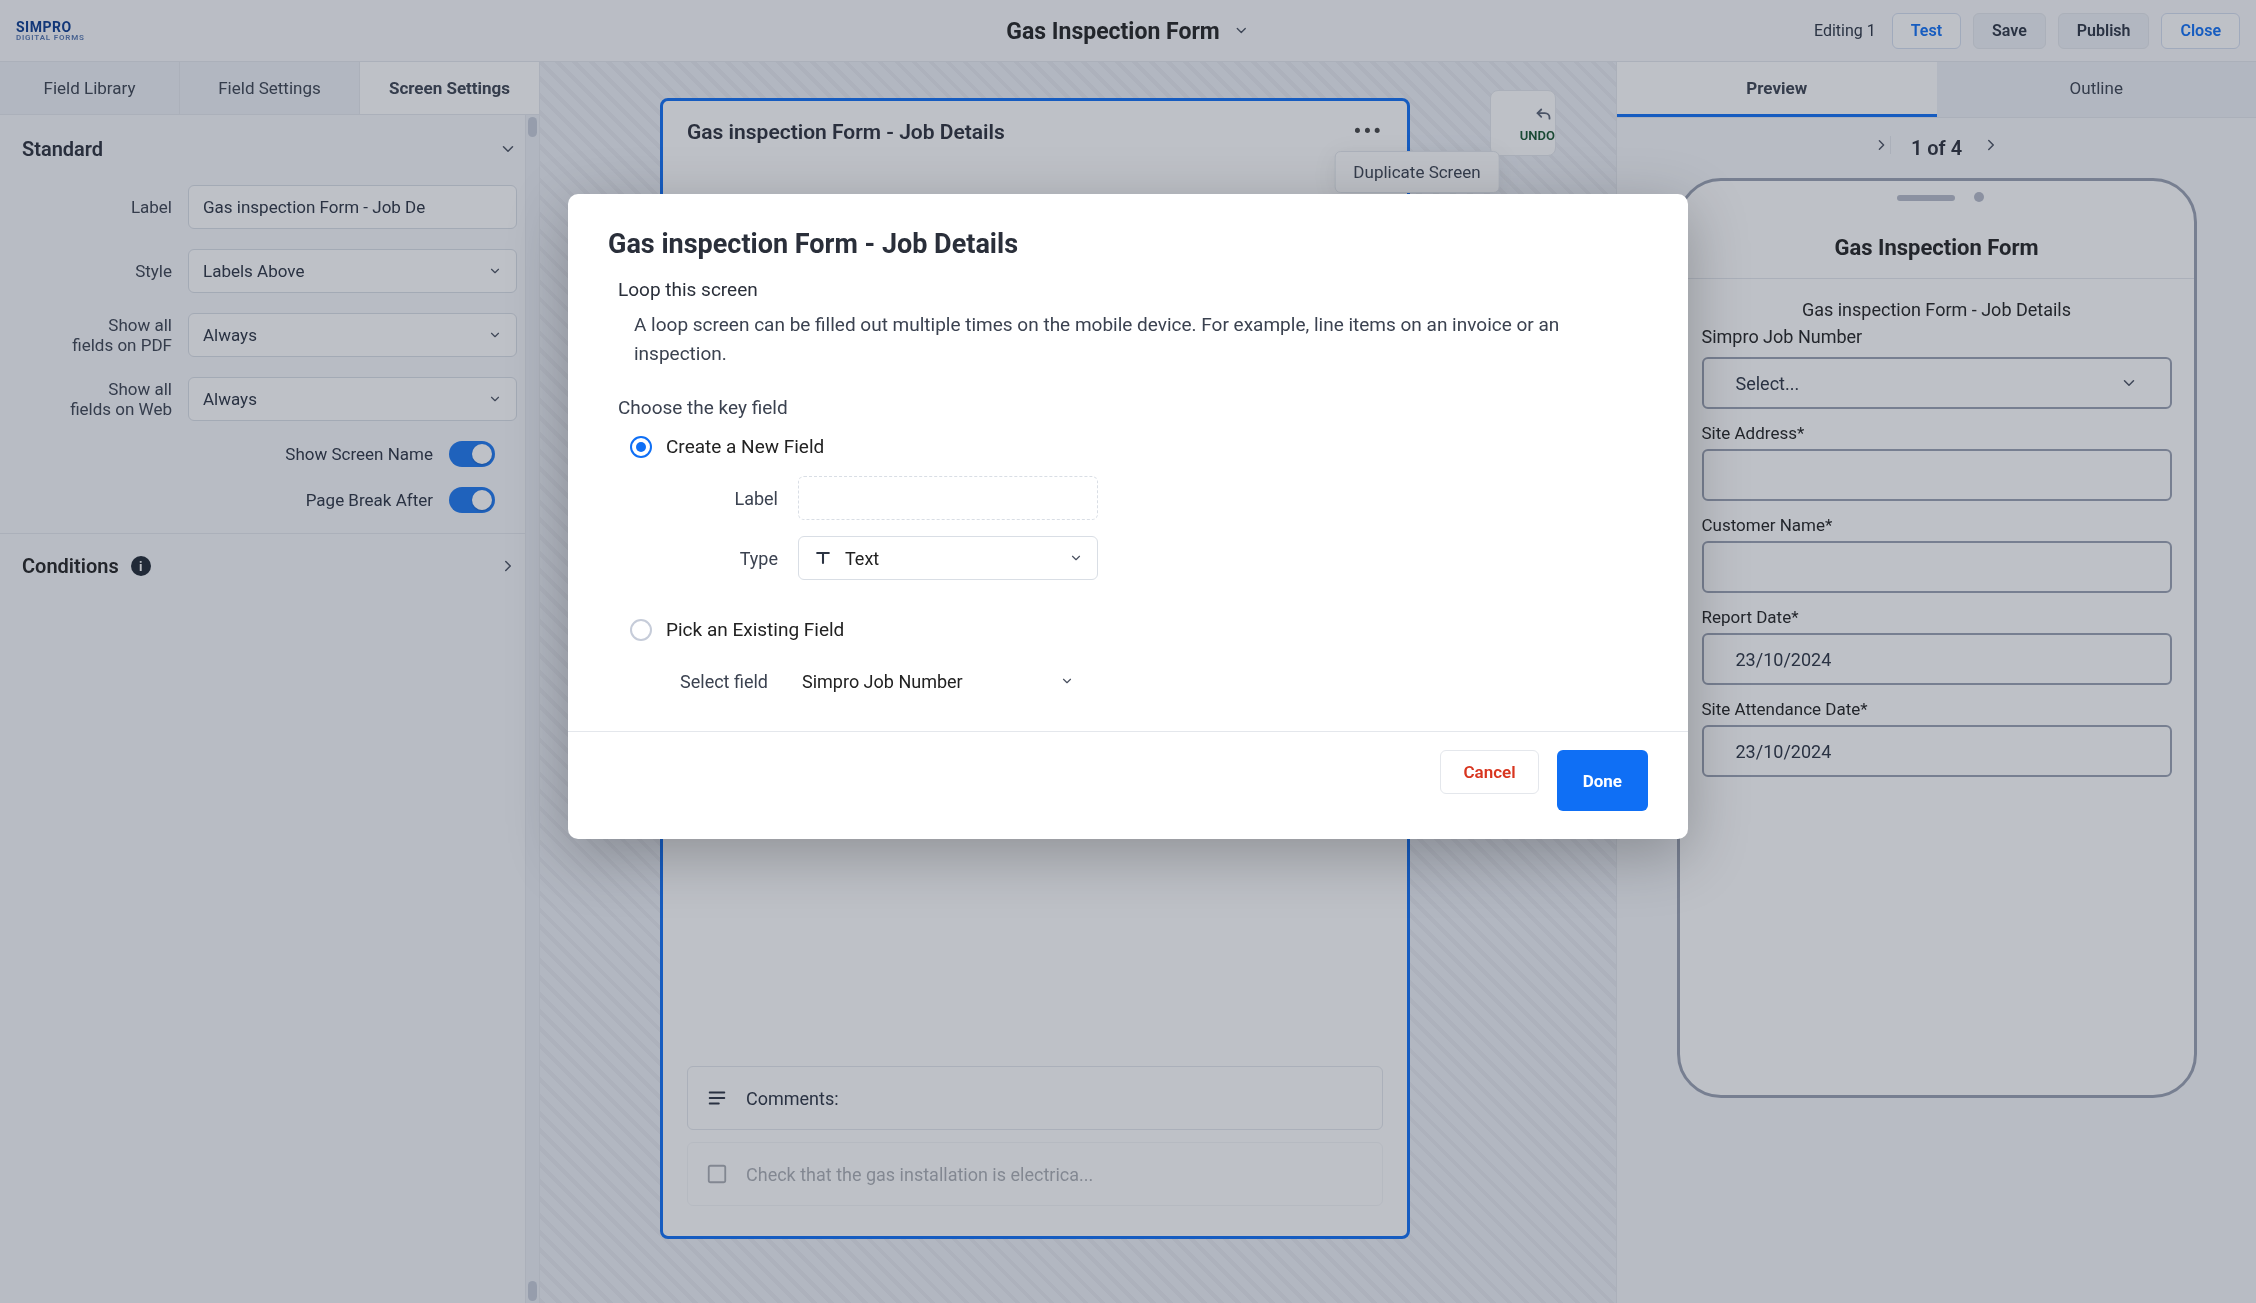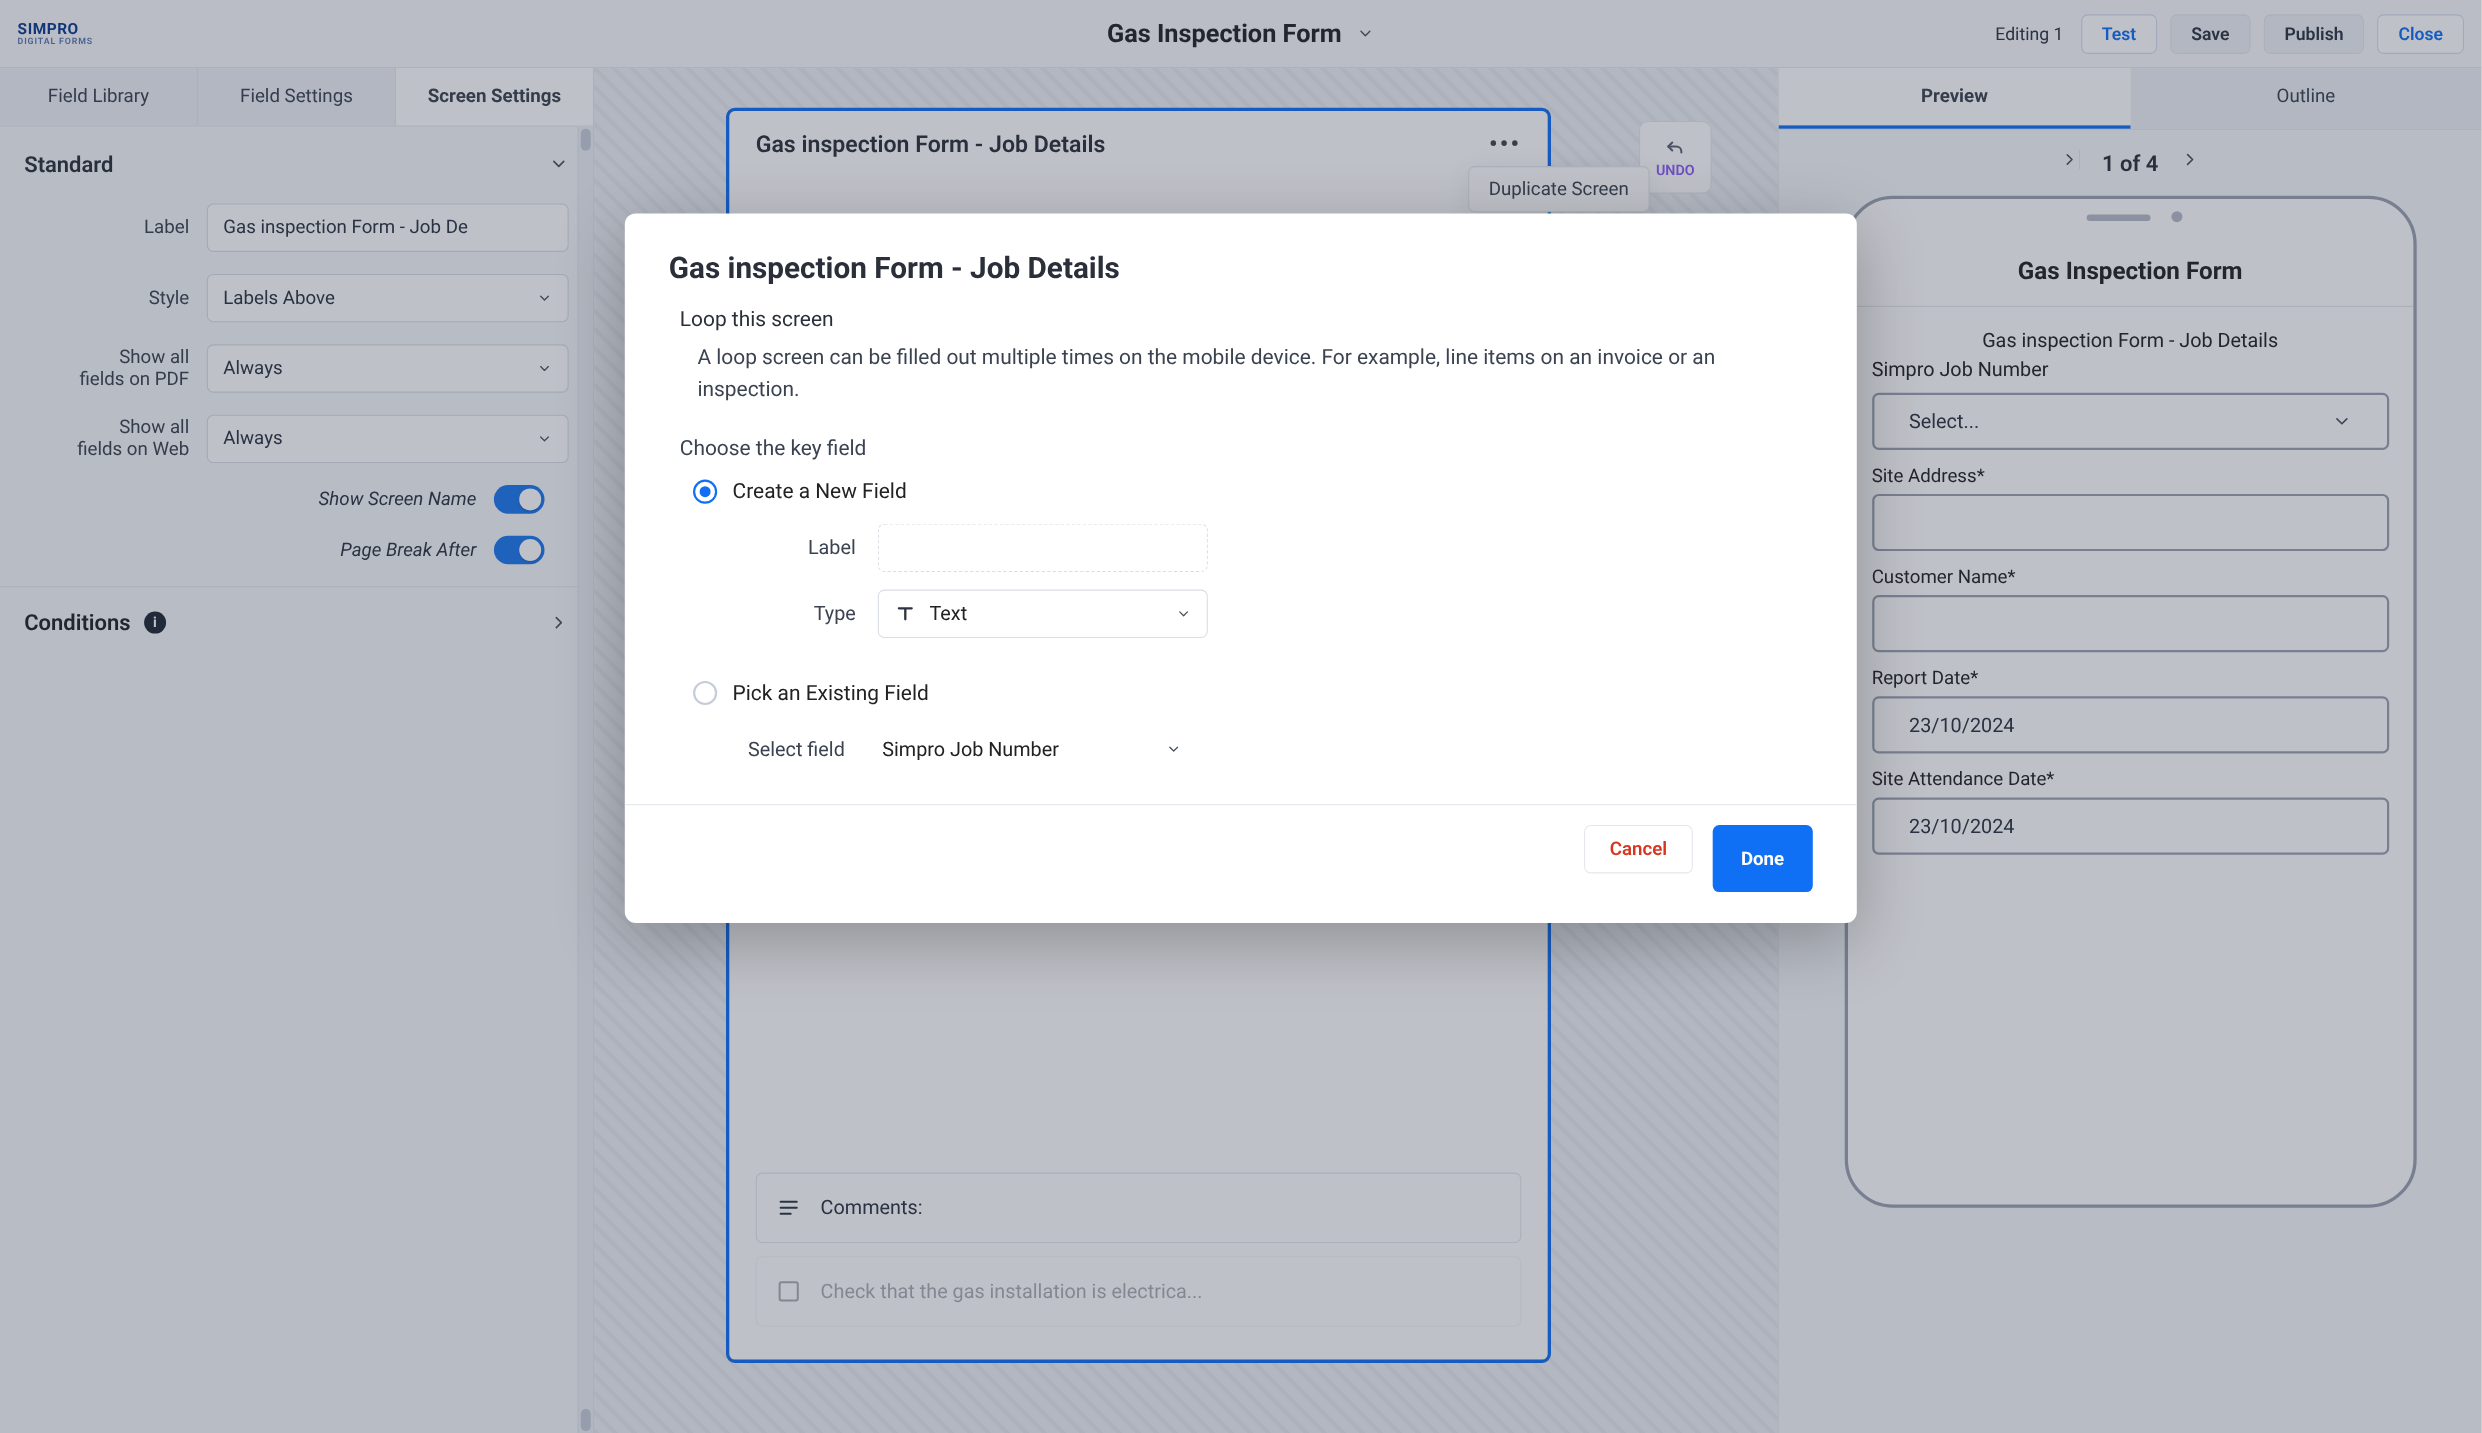--- a/index.html
+++ b/index.html
@@ -84,21 +84,21 @@
   }
   .row { display:flex; align-items:center; padding: 10px 22px; gap:16px; }
   .row .lbl { width:150px; text-align:right; font-size:17px; color:#3b4250; }
   .row .lbl.two { line-height:1.2; }
   .row .ctrl { flex:1; }
   .input, .select {
     height:44px; background:#fff; border:1px solid var(--border); border-radius:6px;
     display:flex; align-items:center; padding: 0 14px; font-size:17px; color:#2b3342;
     justify-content:space-between;
   }
-  .toggle-row { display:flex; align-items:center; justify-content:flex-end; gap:16px; padding: 10px 44px 10px 30px; font-size:17px; color:#2b3342;font-style:italic; }
+  .toggle-row { display:flex; align-items:center; justify-content:flex-end; gap:16px; padding: 10px 44px 10px 30px; font-size:17px; color:#2b3342; }
   .toggle {
     width:46px; height:26px; border-radius:20px; background:var(--toggle-on);
     position:relative;
   }
   .toggle::after{ content:""; position:absolute; width:20px; height:20px; border-radius:50%; background:#fff; top:3px; right:3px; box-shadow:0 1px 2px rgba(0,0,0,.2);}
   .section-divider { height:1px; background:var(--panel-border); margin-top:10px;}
   .cond-row { display:flex; align-items:center; justify-content:space-between; padding:20px 22px; font-size:20px; font-weight:600; }
   .cond-row .info { width:20px; height:20px; border-radius:50%; background:#1f2733; color:#fff; display:flex; align-items:center; justify-content:center; font-size:13px; font-weight:700; margin-left:6px;}
 
   
@@ -114,24 +114,24 @@
   }
   .cc-head { display:flex; align-items:center; justify-content:space-between; padding: 0 24px 10px 24px; font-size:21px; color:#2b2f3a; font-weight:600;}
   .cc-head .dots { letter-spacing:2px; color:#444; font-size:22px;}
   .cc-tooltip {
     position:absolute; right:-10px; top:50px; transform:translateX(50%);
     background:#fff; border:1px solid var(--panel-border); border-radius:6px;
     padding: 10px 18px; font-size:17px; color:#3b4250; box-shadow: 0 4px 24px rgba(0,0,0,.08);
     white-space:nowrap;
   }
   .undo-chip {
-    position:absolute; right:60px; top:48px; width:66px; height:66px; border-radius:8px;
+    position:absolute; right:60px; top:28px; width:66px; height:66px; border-radius:8px;
     background:#fff; border:1px solid var(--panel-border);
-    display:flex; flex-direction:column; align-items:center; justify-content:center; gap:2px;
-    color:#8b5cf6; font-size:13px; font-weight:600;
+    display:flex; flex-direction:column; align-items:flex-end; justify-content:center; gap:2px;
+    color:#14532d; font-size:13px; font-weight:600;
   }
   .undo-chip svg{ width:22px; height:22px; }
 
   .cc-item {
     margin: 12px 24px 0 24px; border:1px solid var(--panel-border); border-radius:6px;
     display:flex; align-items:center; padding: 18px 16px; gap:16px; font-size:18px; color:#2b3342;
   }
   .cc-item .glyph { width:26px; height:26px; display:flex; align-items:center; justify-content:center; color:#2b3342; }
   .cc-item .glyph svg{ width:22px; height:22px; }
 

